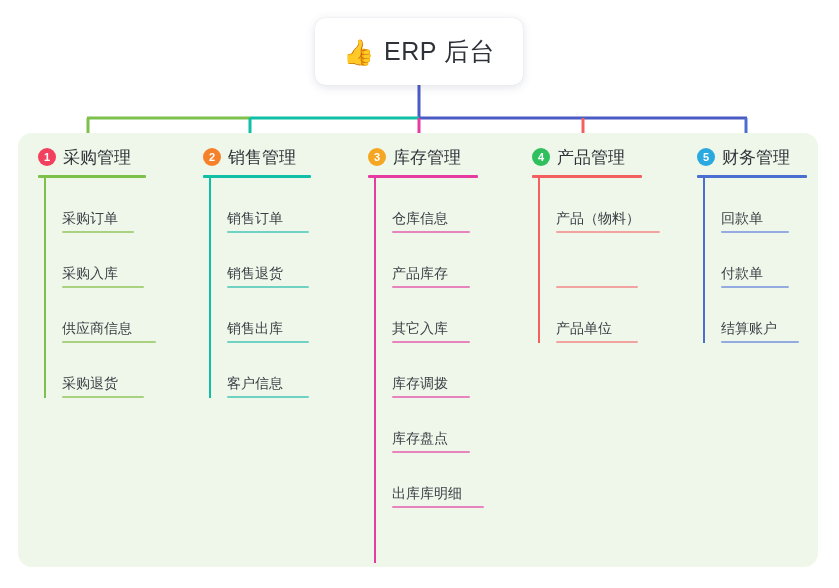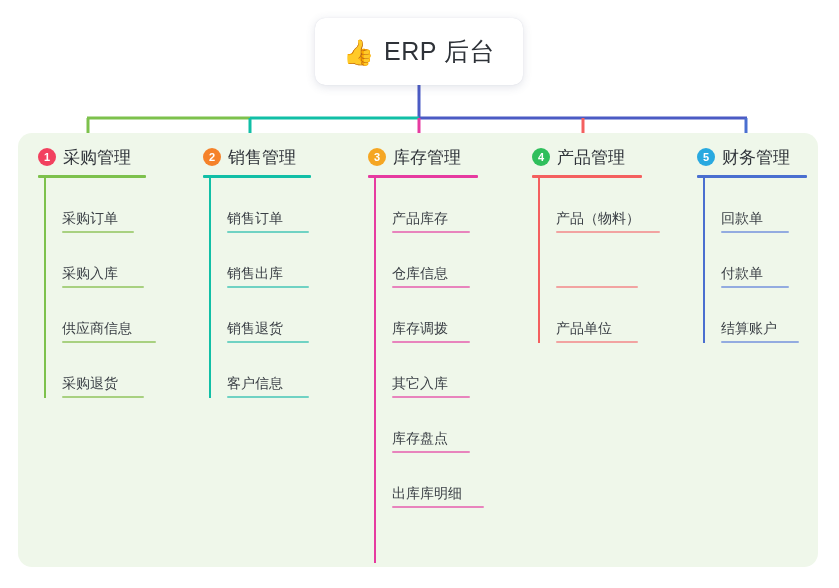--- a/index.html
+++ b/index.html
@@ -193,55 +193,55 @@
           <span class="branch-title">销售管理</span>
         </div>
         <div class="branch-rule" style="width: 108px; background: rgb(17, 191, 166);"></div>
         <div class="leaves">
           <div class="spine" style="background: rgb(17, 191, 166); height: 220px;"></div>
           <div class="leaf">
             <div class="leaf-text">销售订单</div>
             <div class="leaf-rule" style="width: 82px; background: rgb(111, 210, 195);"></div>
           </div>
           <div class="leaf">
+            <div class="leaf-text">销售退货</div>
+            <div class="leaf-rule" style="width: 82px; background: rgb(111, 210, 195);"></div>
+          </div>
+          <div class="leaf">
             <div class="leaf-text">销售出库</div>
-            <div class="leaf-rule" style="width: 82px; background: rgb(111, 210, 195);"></div>
-          </div>
-          <div class="leaf">
-            <div class="leaf-text">销售退货</div>
             <div class="leaf-rule" style="width: 82px; background: rgb(111, 210, 195);"></div>
           </div>
           <div class="leaf">
             <div class="leaf-text">客户信息</div>
             <div class="leaf-rule" style="width: 82px; background: rgb(111, 210, 195);"></div>
           </div>
         </div>
       </div>
       <div class="branch" style="left: 368px;">
         <div class="branch-head">
           <span class="badge" style="background: rgb(245, 166, 35);">3</span>
           <span class="branch-title">库存管理</span>
         </div>
         <div class="branch-rule" style="width: 110px; background: rgb(230, 59, 160);"></div>
         <div class="leaves">
           <div class="spine" style="background: rgb(230, 59, 160); height: 385px;"></div>
           <div class="leaf">
+            <div class="leaf-text">仓库信息</div>
+            <div class="leaf-rule" style="width: 78px; background: rgb(232, 132, 189);"></div>
+          </div>
+          <div class="leaf">
             <div class="leaf-text">产品库存</div>
             <div class="leaf-rule" style="width: 78px; background: rgb(232, 132, 189);"></div>
           </div>
           <div class="leaf">
-            <div class="leaf-text">仓库信息</div>
+            <div class="leaf-text">其它入库</div>
             <div class="leaf-rule" style="width: 78px; background: rgb(232, 132, 189);"></div>
           </div>
           <div class="leaf">
             <div class="leaf-text">库存调拨</div>
-            <div class="leaf-rule" style="width: 78px; background: rgb(232, 132, 189);"></div>
-          </div>
-          <div class="leaf">
-            <div class="leaf-text">其它入库</div>
             <div class="leaf-rule" style="width: 78px; background: rgb(232, 132, 189);"></div>
           </div>
           <div class="leaf">
             <div class="leaf-text">库存盘点</div>
             <div class="leaf-rule" style="width: 78px; background: rgb(232, 132, 189);"></div>
           </div>
           <div class="leaf">
             <div class="leaf-text">出库库明细</div>
             <div class="leaf-rule" style="width: 92px; background: rgb(232, 132, 189);"></div>
           </div>

